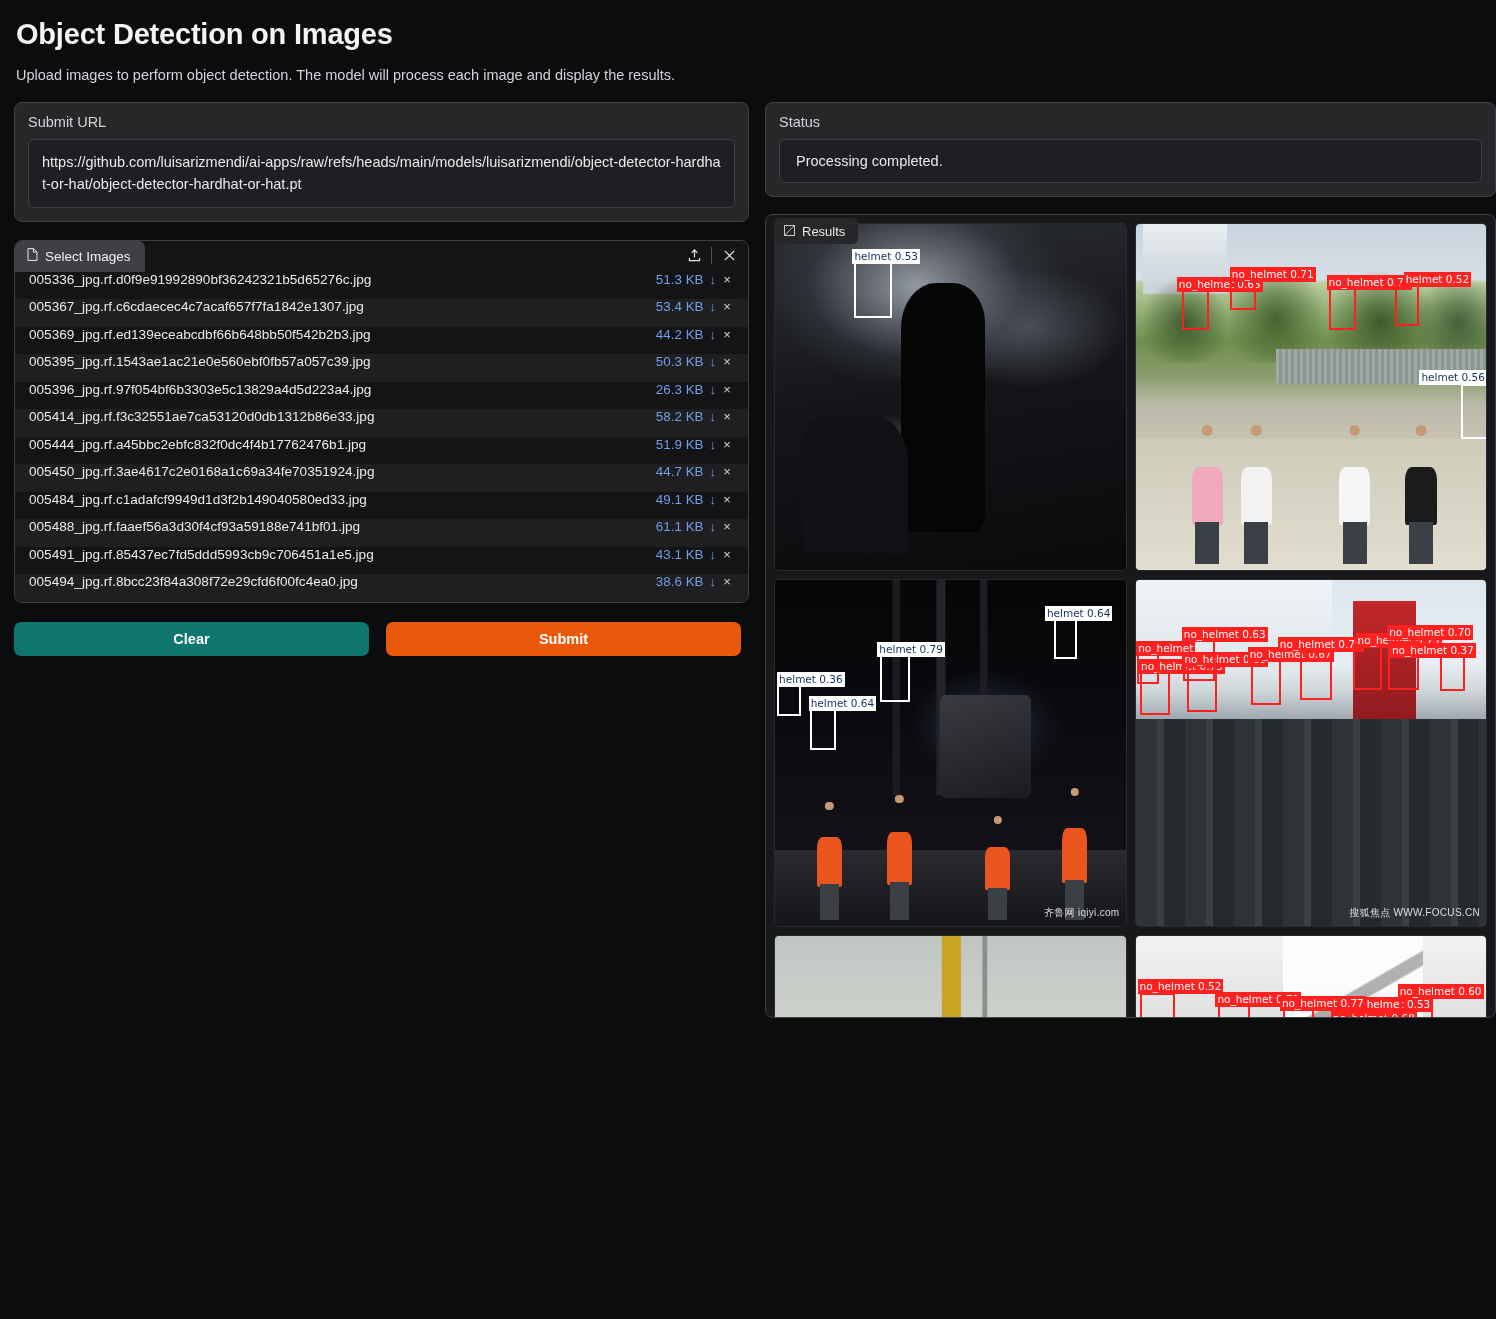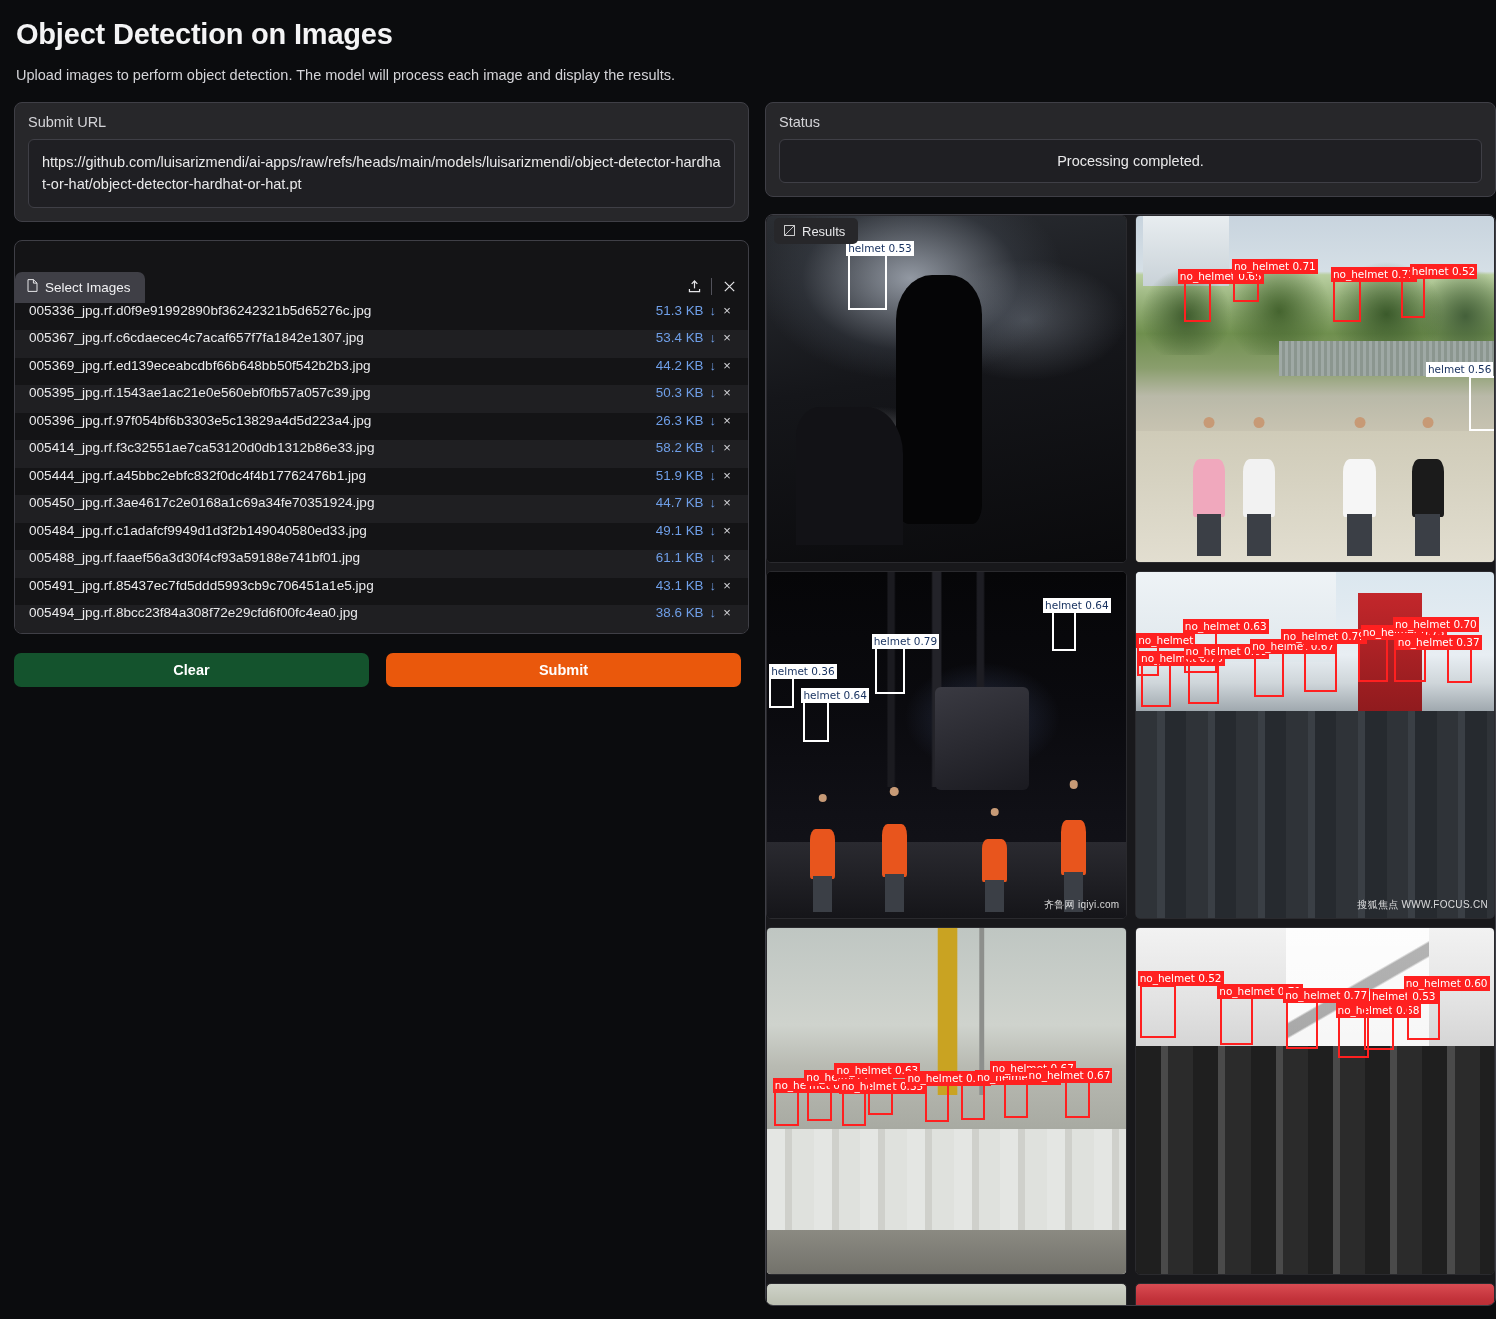--- a/index.html
+++ b/index.html
@@ -60,36 +60,35 @@
     background: #1f1f23;
     border: 1px solid #3f3f46;
     border-radius: 6px;
     padding: 11px 13px;
     font-size: 14.5px;
     line-height: 1.55;
     color: #e9e9ea;
     word-break: break-all;
     min-height: 40px;
   }
-  .textbox.single { min-height: 20px; padding: 10px 16px; text-align: center; }
+  .textbox.single { min-height: 20px; padding: 10px 16px; }
 
   
   .filebox {
     margin-top: 18px;
     background: #141416;
     border: 1px solid #3f3f46;
     border-radius: 8px;
     position: relative;
     overflow: hidden;
   }
   .filebox-head {
     position: relative;
     height: 31px;
     background: #141416;
-    margin-top: 31px;
   }
   .tab-chip {
     position: absolute;
     left: 0; top: 0;
     height: 31px;
     display: flex;
     align-items: center;
     gap: 7px;
     padding: 0 14px 0 12px;
     background: #3f3f46;
@@ -150,31 +149,32 @@
     display: flex;
     align-items: center;
     justify-content: center;
     font-size: 14.5px;
     font-weight: bold;
     color: #ffffff;
     border: none;
     cursor: pointer;
     font-family: "Liberation Sans", sans-serif;
   }
-  .btn-clear  { width: 355px; background: #14532d; }
+  .btn-clear  { width: 355px; background: #0f766e; }
   .btn-submit { width: 355px; background: #ea580c; }
 
   
   .results-panel {
     margin-top: 17px;
     background: #18181b;
     border: 1px solid #3f3f46;
     border-radius: 8px;
+    padding: 8px;
     position: relative;
-    height: 1092px;
+    height: 804px;
     overflow: hidden;
   }
   .results-tab {
     position: absolute;
     left: 8px; top: 3px;
     z-index: 5;
     height: 26px;
     display: flex; align-items: center; gap: 7px;
     padding: 0 13px 0 10px;
     background: #27272a;

